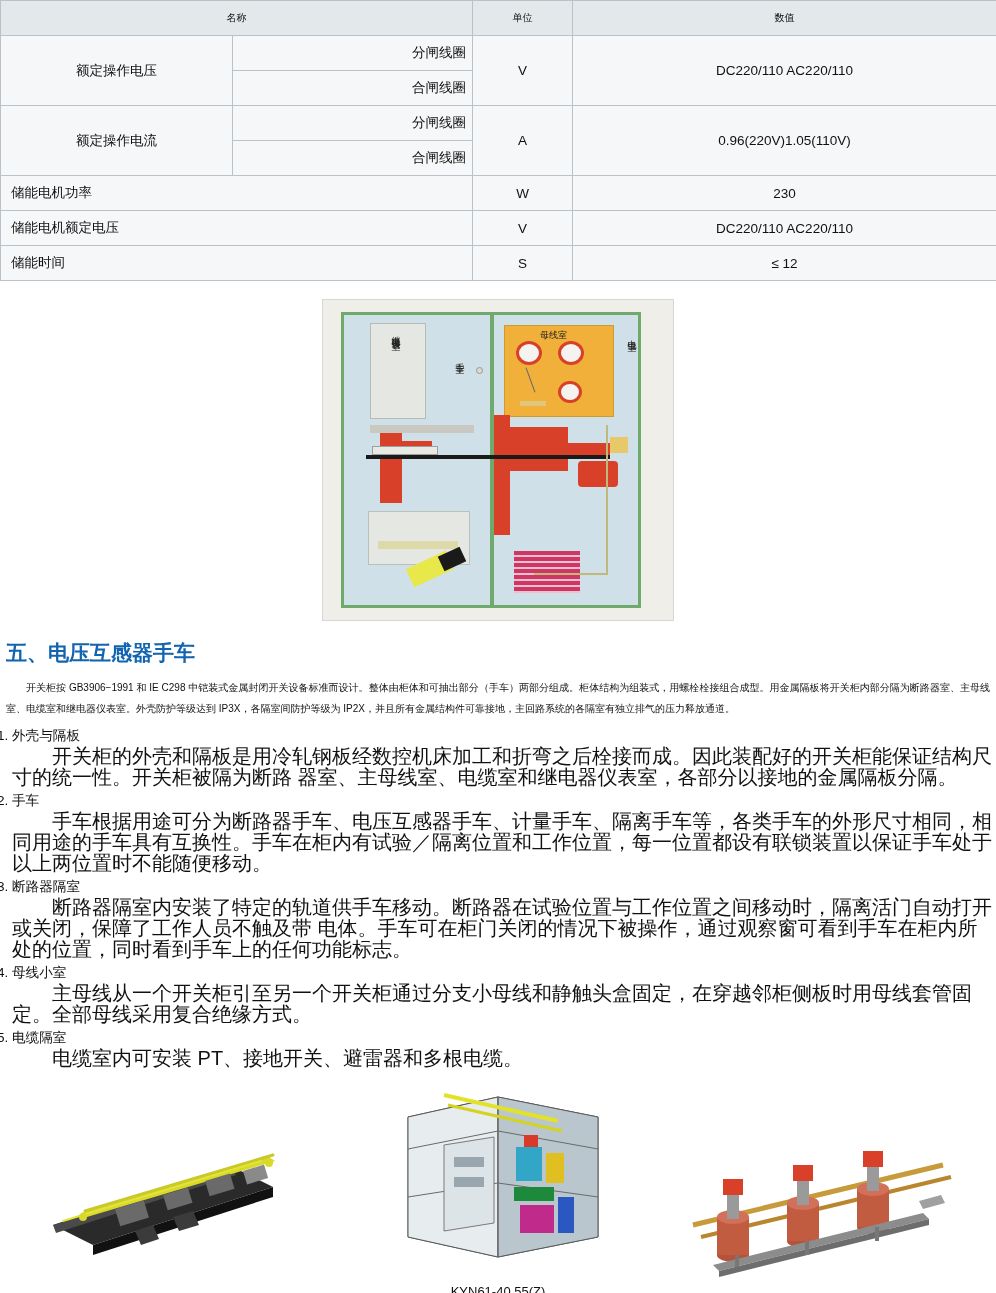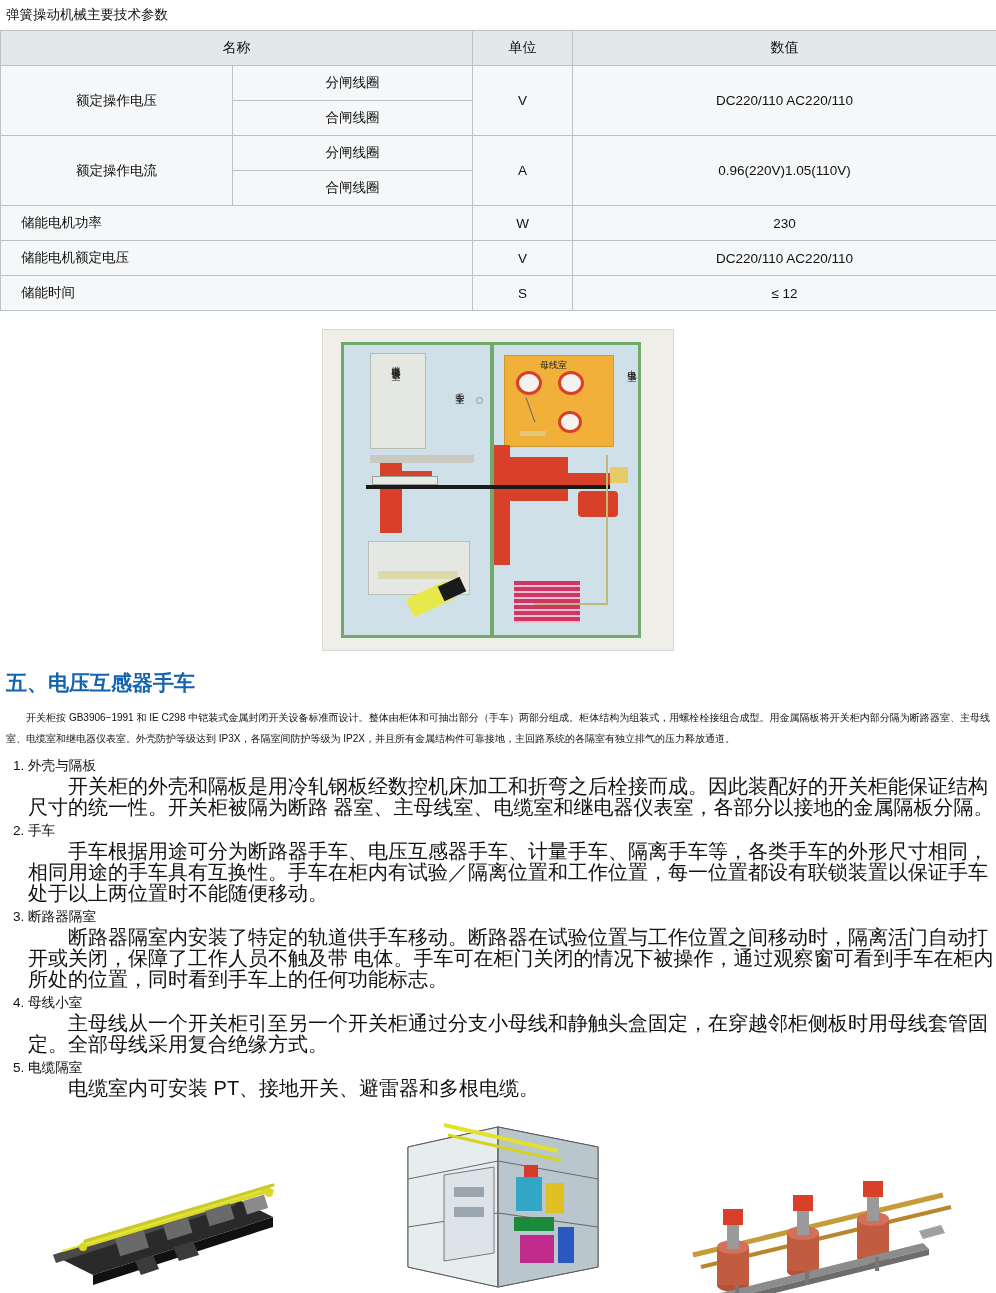--- a/index.html
+++ b/index.html
@@ -36,32 +36,32 @@
     font-size: 13.5px;
     color: #111;
     padding: 4px 6px;
     text-align: center;
     vertical-align: middle;
     background: #f5f7f8;
   }
   table.params thead td {
     background: #e3e8ea;
     height: 26px;
-    font-size: 14px;
+    font-size: 10px;
   }
   table.params td.lbl {
     text-align: center;
   }
   table.params td.subrow {
-    text-align: center;
+    text-align: right;
     background: #f5f7f8;
   }
   table.params td.leftcell {
     text-align: left;
-    padding-left: 20px;
+    padding-left: 10px;
   }
   .row-h { height: 26px; }
 
   
   .fig1-wrap {
     display: flex;
     justify-content: center;
     margin-top: 18px;
   }
   .fig1 {
@@ -114,21 +114,21 @@
   }
   p.para {
     margin: 0 6px 2px 6px;
     line-height: 21px;
     font-size: 10px;
     text-align: justify;
   }
   p.indent { text-indent: 2em; }
   ol.list {
     margin: 6px 0 0 0;
-    padding-left: 28px;
+    padding-left: 12px;
   }
   ol.list > li {
     margin-bottom: 2px;
     font-size: 13.6px;
     line-height: 21px;
   }
   ol.list > li > .li-body {
     text-indent: 2em;
     display: block;
     font-size: 20px;
@@ -157,21 +157,20 @@
     margin-top: 6px;
     line-height: 18px;
     color: #111;
   }
 </style>
 </head>
 <body>
 
 <div class="page">
 
-  <div class="caption-top">弹簧操动机械主要技术参数</div>
 
   <table class="params">
     <colgroup>
       <col style="width:232px">
       <col style="width:240px">
       <col style="width:100px">
       <col style="width:424px">
     </colgroup>
     <thead>
       <tr>

